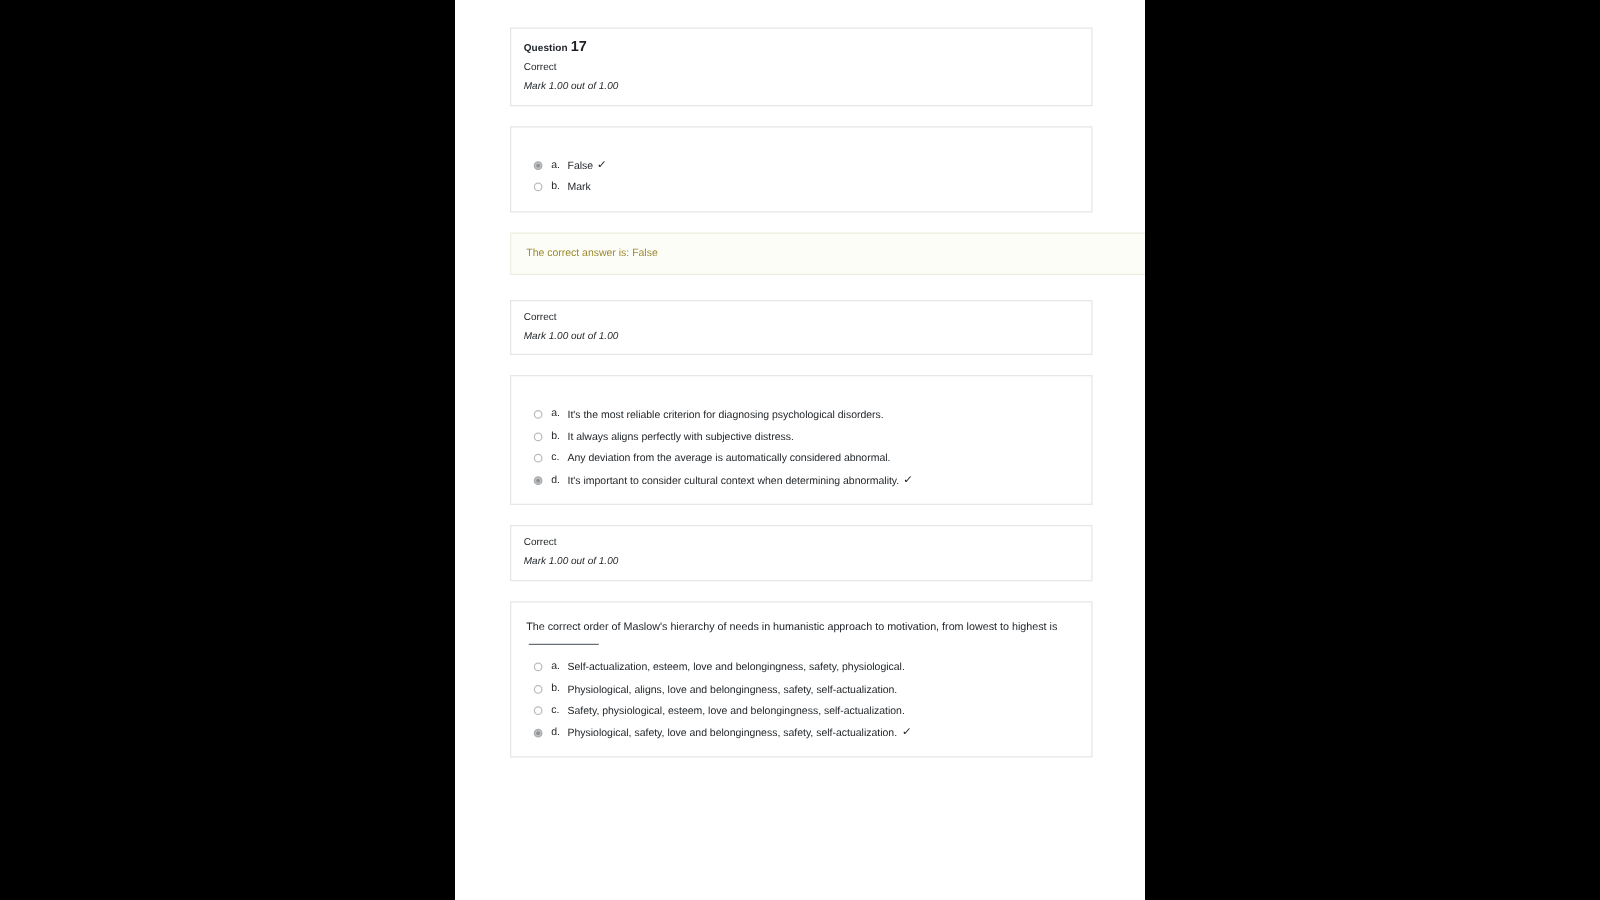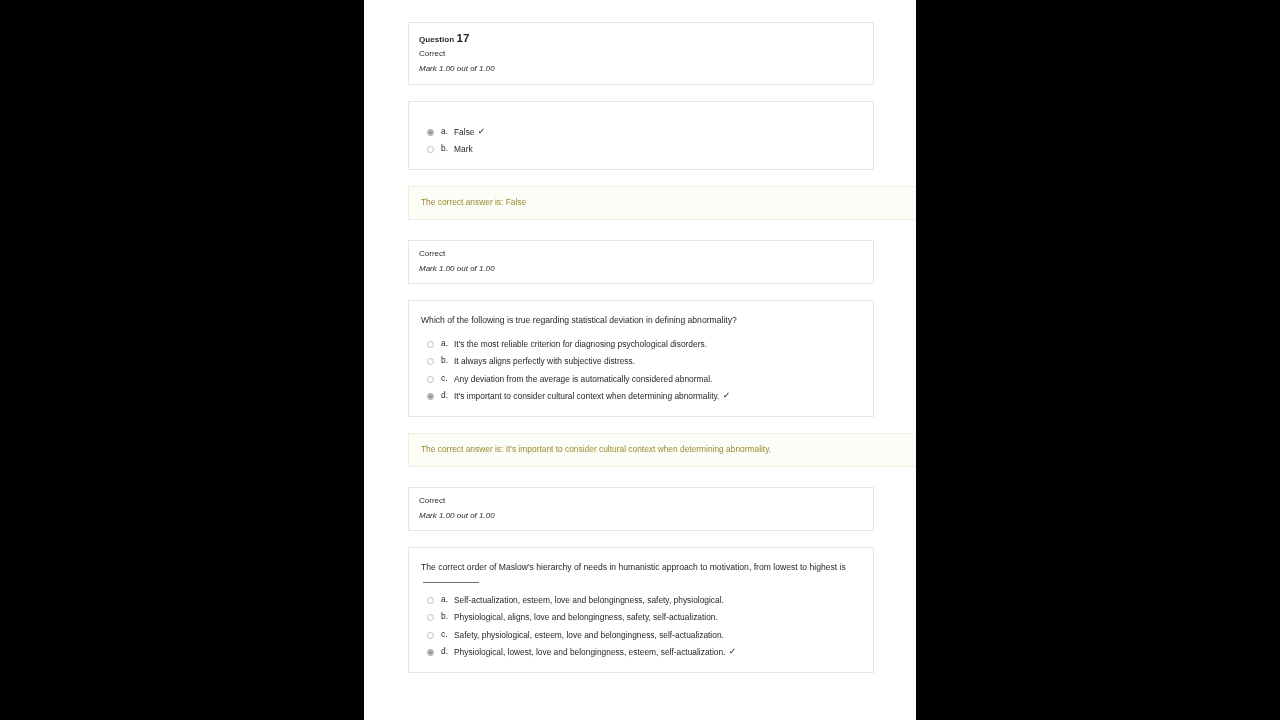--- a/index.html
+++ b/index.html
@@ -226,21 +226,20 @@
         </div>
       </div>
 
       <div class="block">
         <div class="card q-info">
           <p class="q-state">Correct</p>
           <p class="q-mark">Mark 1.00 out of 1.00</p>
         </div>
 
         <div class="card q-body">
-          <p class="q-text">Which of the following is true regarding statistical deviation in defining abnormality?</p>
           <ul class="answers">
             <li class="answer-row">
               <span class="radio"></span>
               <span class="ans-letter">a.</span>
               <span class="ans-text">It's the most reliable criterion for diagnosing psychological disorders.</span>
             </li>
             <li class="answer-row">
               <span class="radio"></span>
               <span class="ans-letter">b.</span>
               <span class="ans-text">It always aligns perfectly with subjective distress.</span>
@@ -252,23 +251,20 @@
             </li>
             <li class="answer-row">
               <span class="radio checked"></span>
               <span class="ans-letter">d.</span>
               <span class="ans-text">It's important to consider cultural context when determining abnormality.</span>
               <span class="ans-tick">✓</span>
             </li>
           </ul>
         </div>
 
-        <div class="feedback">
-          <p class="feedback-text">The correct answer is: It's important to consider cultural context when determining abnormality.</p>
-        </div>
       </div>
 
       <div class="block">
         <div class="card q-info">
           <p class="q-state">Correct</p>
           <p class="q-mark">Mark 1.00 out of 1.00</p>
         </div>
 
         <div class="card q-body">
           <p class="q-text">The correct order of Maslow's hierarchy of needs in humanistic approach to motivation, from lowest to highest is</p>
@@ -285,21 +281,21 @@
               <span class="ans-text">Physiological, aligns, love and belongingness, safety, self-actualization.</span>
             </li>
             <li class="answer-row">
               <span class="radio"></span>
               <span class="ans-letter">c.</span>
               <span class="ans-text">Safety, physiological, esteem, love and belongingness, self-actualization.</span>
             </li>
             <li class="answer-row">
               <span class="radio checked"></span>
               <span class="ans-letter">d.</span>
-              <span class="ans-text">Physiological, lowest, love and belongingness, esteem, self-actualization.</span>
+              <span class="ans-text">Physiological, safety, love and belongingness, safety, self-actualization.</span>
               <span class="ans-tick">✓</span>
             </li>
           </ul>
         </div>
 
       </div>
 
     </div>
   </div>
 </div>

